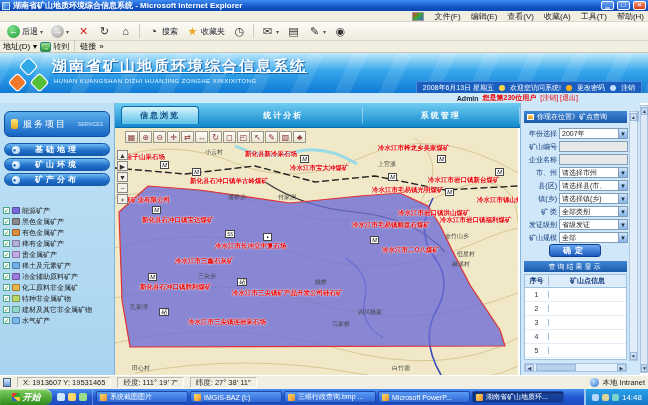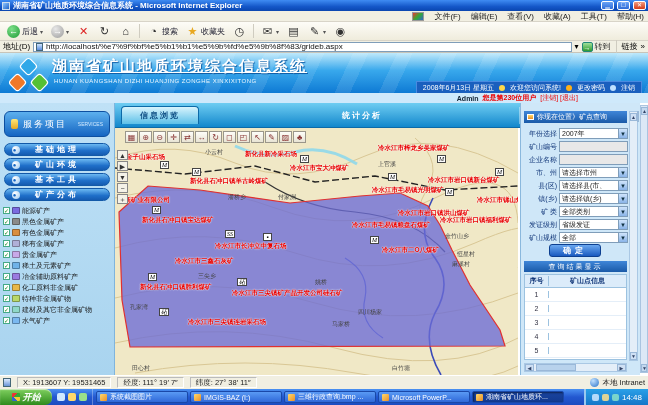--- a/index.html
+++ b/index.html
@@ -201,24 +201,20 @@
         <span class="ic flat g-edit"></span>
         <span class="dd">▾</span>
       </span>
     <span class="tb">
         <span class="ic flat g-msn"></span>
       </span>
   </div>
 
   <div class="addressbar">
     <span>地址(D)</span>
-    <span class="addr-input">
-      <span class="pgic"></span>
-      <span>http://localhost/%e7%9f%bf%e5%b1%b1%e5%9b%fd%e5%9b%8f%83/grideb.aspx</span>
-    </span>
     <span class="dd">▾</span>
     <span class="gobtn">
         <span class="garr">→</span>
         <span>转到</span>
       </span>
     <span class="tsep"></span>
     <span>链接</span>
     <span>»</span>
   </div>
 
@@ -260,24 +256,20 @@
       <div class="acc">
             <span class="dot">●</span>
             <span>基础地理</span>
           </div>
           <div class="acc">
             <span class="dot">●</span>
             <span>矿山环境</span>
           </div>
           <div class="acc">
             <span class="dot">●</span>
-            <span>基本工具</span>
-          </div>
-          <div class="acc">
-            <span class="dot">●</span>
             <span>矿产分布</span>
           </div>
         </div>
       <div class="minerals">
 
       <div class="min-row">
             <span class="chk">✓</span>
             <span class="mi" style="background: rgb(122, 106, 224);"></span>
             <span>能源矿产</span>
           </div>
@@ -331,20 +323,21 @@
             <span class="mi" style="background: rgb(122, 184, 240);"></span>
             <span>水气矿产</span>
           </div>
         </div>
     </div>
 
     <div class="tabstrip">
 
     <span class="tab active">信息浏览</span>
         <span class="tab">统计分析</span>
+        <span class="tab">系统管理</span>
       </div>
 
     <div class="map">
       <svg class="base" width="403" height="247" viewBox="0 0 403 247">
         <g stroke="#d9c795" fill="none" stroke-width="1">
           <path d="M0,30 Q60,10 120,35 T250,28 T403,45"></path>
           <path d="M0,70 Q80,50 160,80 T320,70 T403,95"></path>
           <path d="M0,120 Q90,95 180,125 T360,115 T403,140"></path>
           <path d="M0,170 Q100,145 200,175 T403,165"></path>
           <path d="M0,215 Q110,190 220,220 T403,210"></path>

